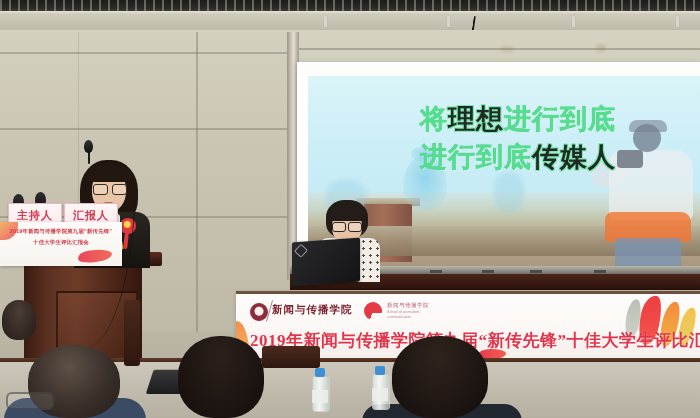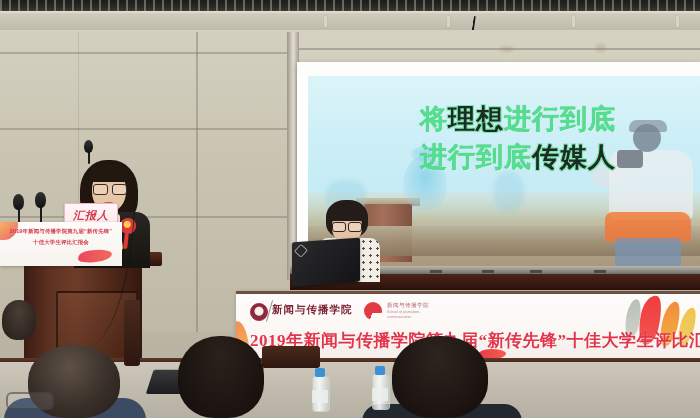--- a/index.html
+++ b/index.html
@@ -211,21 +211,21 @@
   }
 
   
   .placard{
     position:absolute;height:22px;background:linear-gradient(180deg,#fff6f7,#fde9ec);
     border:1px solid #e9b9c2;display:flex;align-items:center;justify-content:center;
     box-shadow:0 1px 2px rgba(0,0,0,.22);
   }
   .placard span{font-size:11px;color:#d0384d;font-weight:700;letter-spacing:1px;}
   .placard-host{left:8px;top:203px;width:52px;}
-  .placard-presenter{left:64px;top:203px;width:52px;font-style:italic;}
+  .placard-presenter{left:64px;top:203px;width:52px;}
 
   
   .speaker{position:absolute;left:74px;top:160px;width:76px;height:105px;}
   .sp-hair-back{position:absolute;left:6px;top:0px;width:58px;height:66px;border-radius:46% 46% 40% 40%;background:#20160f;}
   .sp-face{position:absolute;left:18px;top:10px;width:34px;height:42px;border-radius:45% 45% 48% 48%;background:#e8c5a7;}
   .sp-bangs{position:absolute;left:15px;top:5px;width:41px;height:17px;border-radius:20px 20px 8px 8px;background:#231810;}
   .sp-glasses{position:absolute;left:19px;top:24px;width:32px;height:9px;}
   .sp-lens{position:absolute;top:0;width:13px;height:9px;border:1.4px solid #33302c;border-radius:3px;background:rgba(255,255,255,.2);}
   .sp-mouth{position:absolute;left:30px;top:42px;width:9px;height:3px;border-radius:3px;background:#b3705c;}
   .sp-body{
@@ -430,20 +430,23 @@
     <div class="sp-flower"></div>
   </div>
 
   <div class="mic-stand" style="left:18px;top:208px;width:2.4px;height:26px;"></div>
   <div class="mic-head" style="left:13px;top:194px;"></div>
   <div class="mic-stand" style="left:40px;top:206px;width:2.4px;height:26px;"></div>
   <div class="mic-head" style="left:35px;top:192px;"></div>
   <div class="mic-stand" style="left:88px;top:150px;width:2.2px;height:14px;"></div>
   <div class="mic-head" style="left:84px;top:140px;height:13px;width:9px;"></div>
 
+  <div class="placard placard-host">
+    <span>主持人</span>
+  </div>
   <div class="placard placard-presenter">
     <span>汇报人</span>
   </div>
 
   <div class="sign-board">
     <div class="sign-brush2"></div>
     <div class="sign-line1">2019年新闻与传播学院第九届“新传先锋”</div>
     <div class="sign-line2">十佳大学生评比汇报会</div>
     <div class="sign-brush"></div>
   </div>

